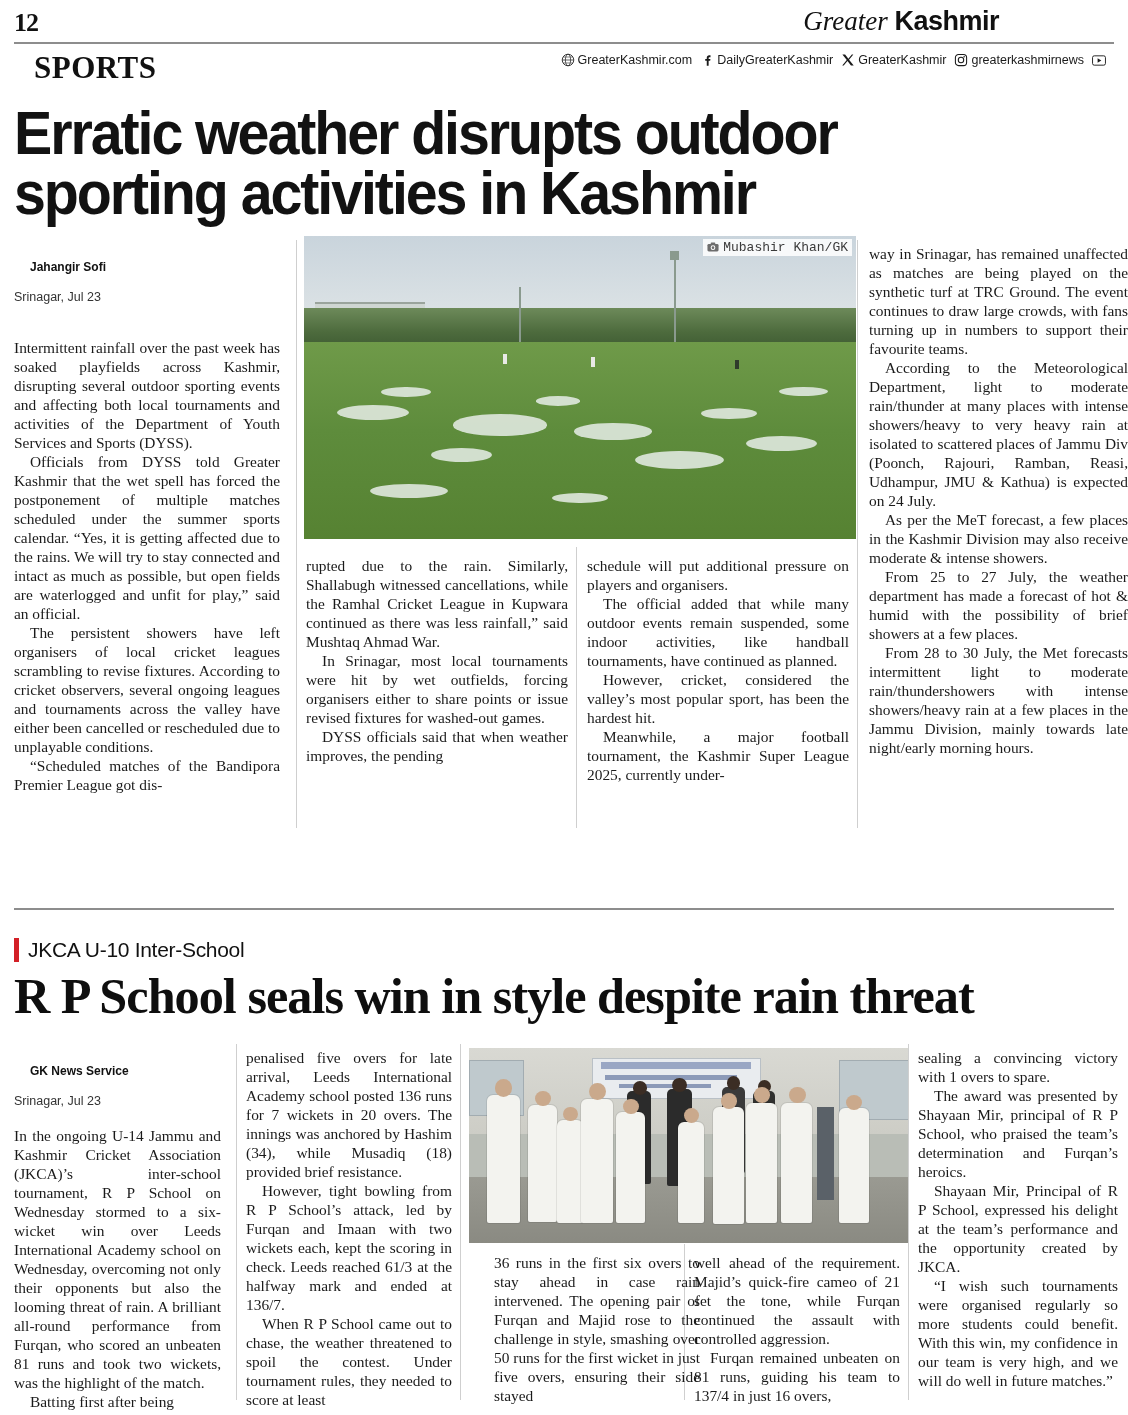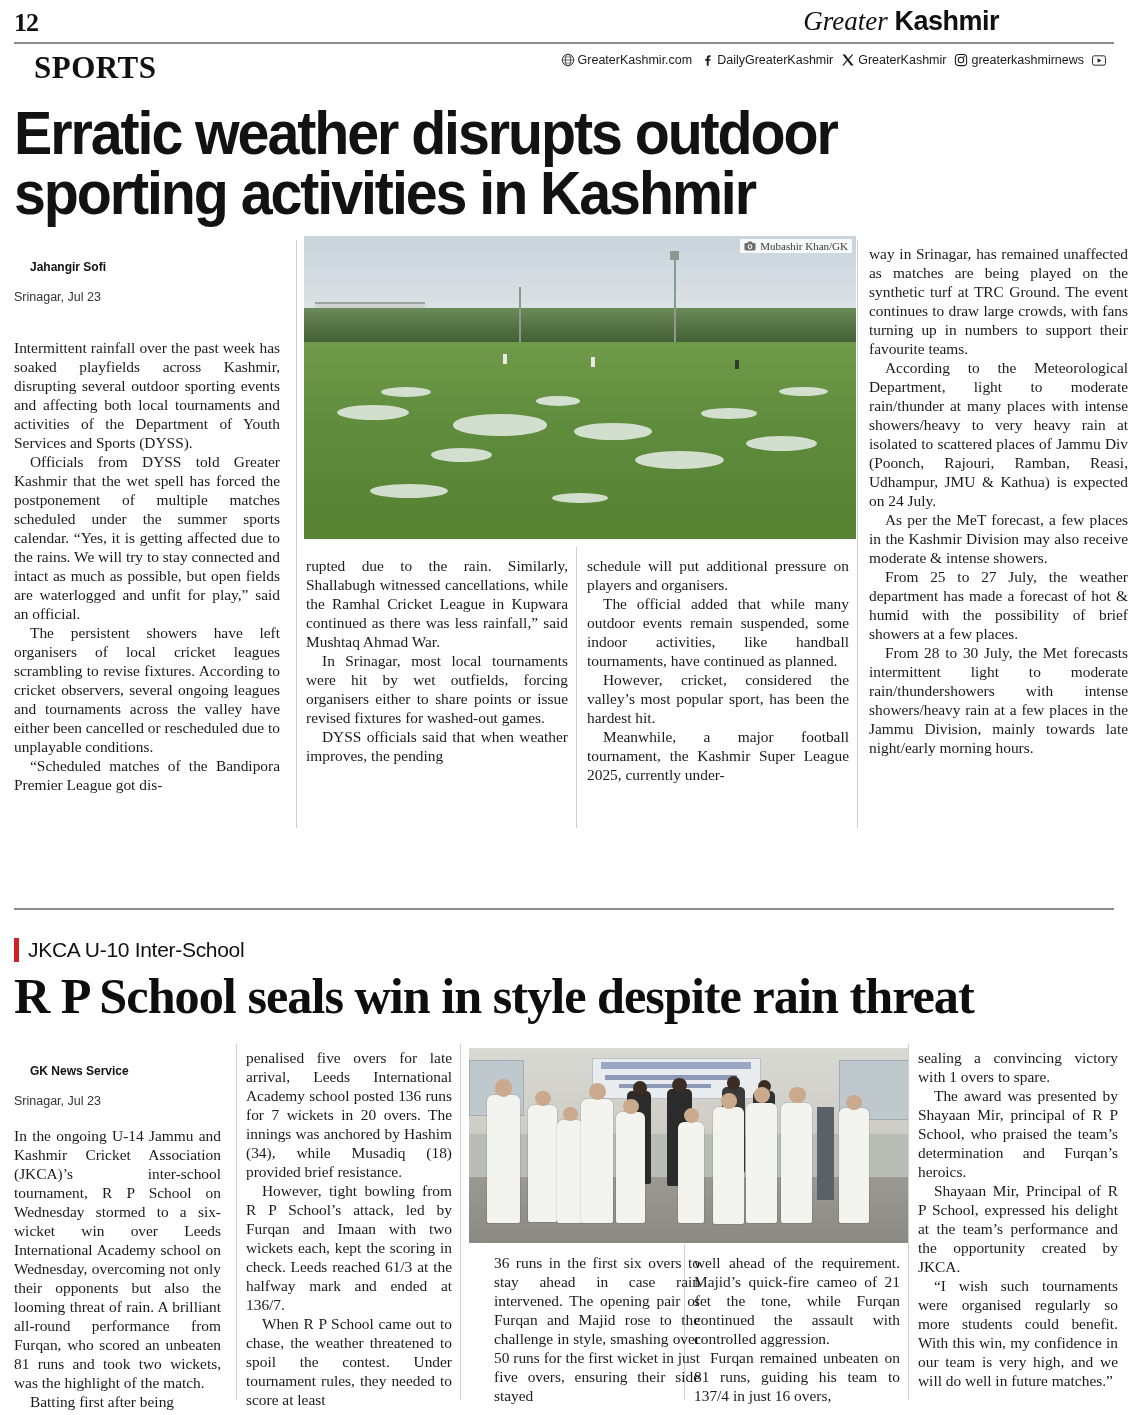--- a/index.html
+++ b/index.html
@@ -172,22 +172,22 @@
     overflow: hidden;
     background: #4b7d2e;
   }
   .photo-credit {
     position: absolute;
     right: 4px;
     top: 3px;
     display: flex;
     align-items: center;
     gap: 4px;
-    font-family: Liberation Serif, serif;
-    font-size: 11px;
+    font-family: Liberation Mono, monospace;
+    font-size: 13px;
     color: #3a3a3a;
     background: rgba(255,255,255,0.85);
     padding: 1px 4px;
     z-index: 5;
   }
   .cam-icon { display: inline-flex; }
 
   
   .rule-mid {
     position: absolute;

